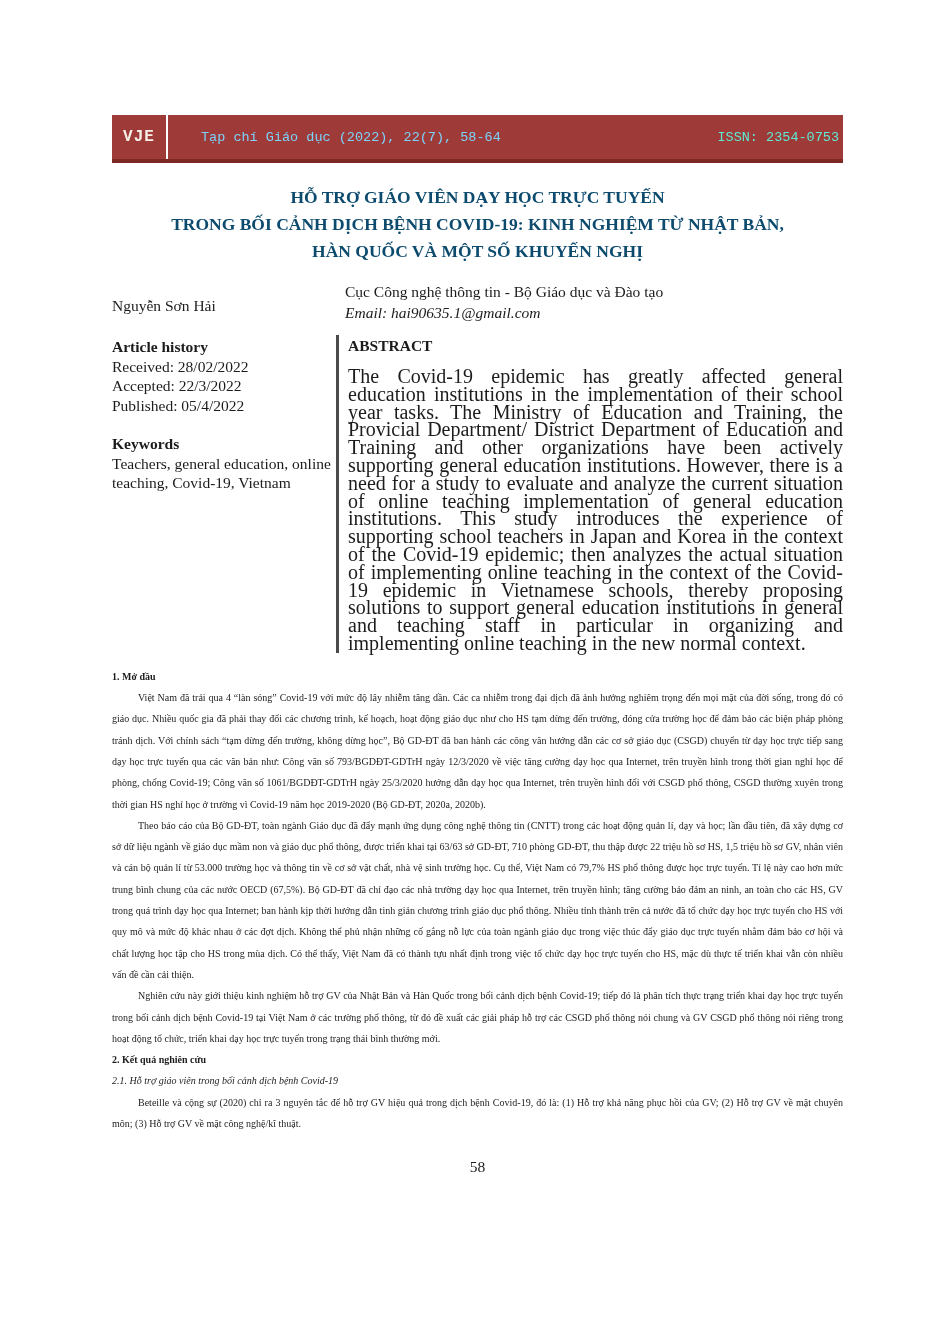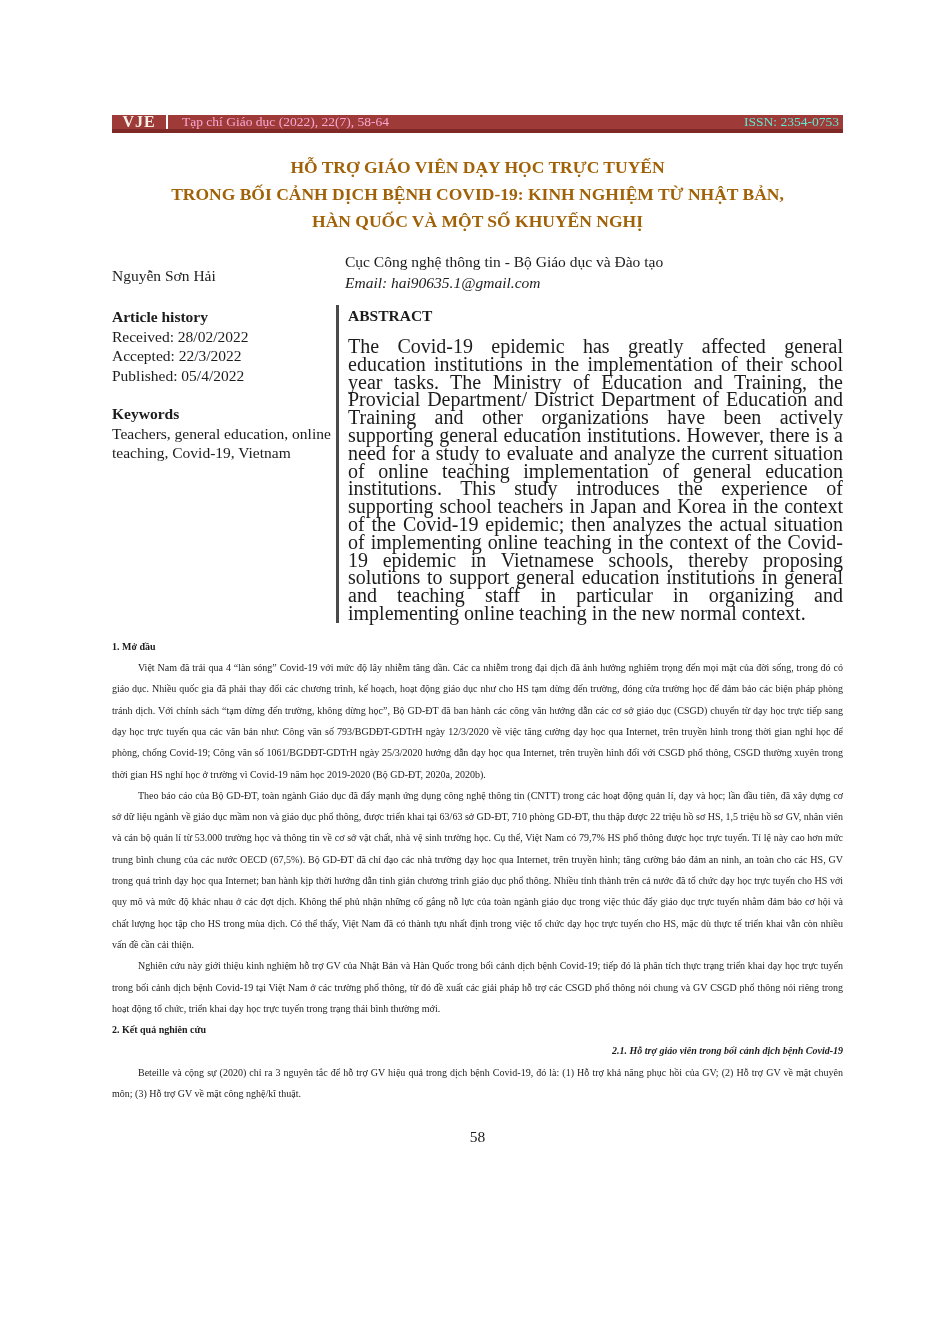--- a/index.html
+++ b/index.html
@@ -14,57 +14,58 @@
   .page {
     width: 731px;
     margin-left: 112px;
     padding-top: 115px;
   }
 
   
   .header-bar {
     display: flex;
     align-items: stretch;
-    height: 18px;
+    height: 48px;
     background: #9e3b38;
     border-bottom: 4px solid #7e2926;
-    font-family: Liberation Serif, serif;
+    font-family: Liberation Mono, monospace;
   }
   .vje-box {
     width: 56px;
     display: flex; align-items: center; justify-content: center;
     color: #f6efe8;
     font-weight: bold;
     font-size: 16px;
     letter-spacing: 1px;
     border-right: 2px solid #ffffff;
     background: #9e3b38;
   }
   .header-cite {
     flex: 1;
     display: flex; align-items: center;
     padding-left: 14px;
-    color: #f9a8d4;
+    color: #7dd3fc;
     font-size: 13.5px;
+    margin-left: 19px;
   }
   .header-issn {
     display: flex; align-items: center;
     color: #5eead4;
     font-size: 13.5px;
     padding-right: 4px;
   }
 
   
   .title {
     margin-top: 21px;
     text-align: center;
     font-weight: bold;
     font-size: 17.5px;
     line-height: 27px;
-    color: #a16207;
+    color: #0c4a6e;
   }
 
   
   .author-row {
     margin-top: 16px;
     display: flex;
     align-items: center;
   }
   .author-name {
     width: 233px;
@@ -110,21 +111,21 @@
   }
 
   
   .body-text {
     margin-top: 13px;
     font-size: 10px;
     line-height: 21.3px;
     text-align: justify;
   }
   .section-heading { font-weight: bold; text-align: left; }
-  .subsection-heading { font-weight: bold; font-style: italic; text-align: right; }
+  .subsection-heading { font-weight: normal; font-style: italic; text-align: left; }
   .para { text-indent: 26px; }
 
   
   .page-number {
     margin-top: 24px;
     text-align: center;
     font-size: 15.5px;
   }
 </style>
 </head>

